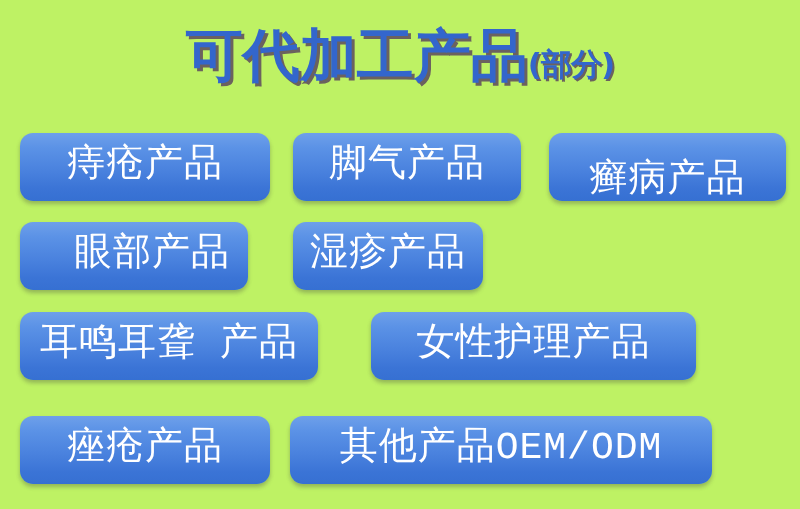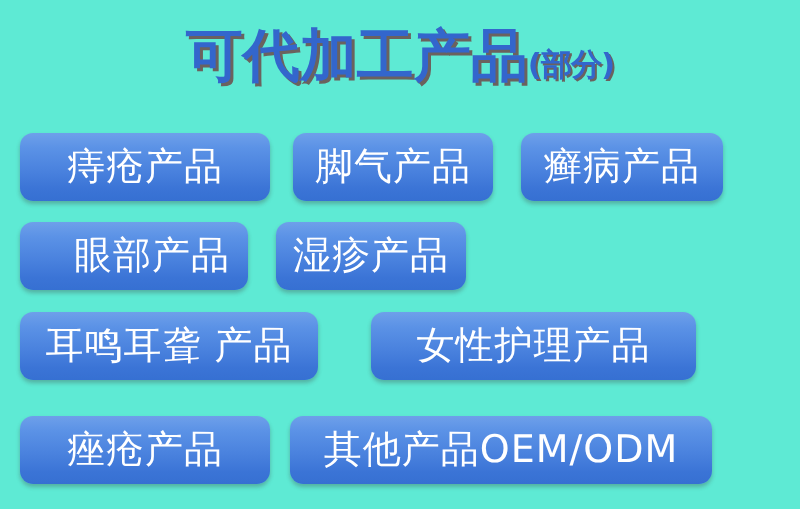--- a/index.html
+++ b/index.html
@@ -11,21 +11,21 @@
     width: 800px;
     height: 509px;
     overflow: hidden;
     font-family: "DejaVu Sans", "Liberation Sans", sans-serif;
   }
 
   #page {
     position: relative;
     width: 800px;
     height: 509px;
-    background: #5eead4;
+    background: #bef264;
   }
 
   
   .title-wrap {
     position: absolute;
     left: 0;
     top: 26px;
     width: 800px;
     text-align: center;
     white-space: nowrap;
@@ -84,36 +84,37 @@
     display: flex;
     align-items: center;
     justify-content: center;
     color: #ffffff;
     font-size: 38px;
     font-weight: normal;
     letter-spacing: 1px;
     line-height: 1;
     white-space: nowrap;
     text-rendering: geometricPrecision;
+    font-family: Liberation Mono, monospace;
   }
   .btn-label {
     display: block;
     padding: 0 2px;
     position: relative;
     top: -1px;
   }
 
   
   .r1c1 { width: 250px; margin-right: 23px; }
-  .r1c2 { width: 200px; margin-right: 28px; }
-  .r1c3 { width: 202px; }
+  .r1c2 { width: 228px; margin-right: 28px; }
+  .r1c3 { width: 237px; align-items: flex-end; }
 
   
   .r2c1 { width: 291px; margin-right: 23px; }
-  .r2c2 { width: 228px; margin-right: 28px; padding-left: 36px; }
+  .r2c2 { width: 228px; margin-right: 45px; padding-left: 36px; }
   .r2c3 { width: 190px; }
 
   
   .r3c1 { width: 298px; margin-right: 53px; }
   .r3c2 { width: 325px; }
 
   
   .r4c1 { width: 250px; margin-right: 20px; }
   .r4c2 { width: 422px; }
 </style>

